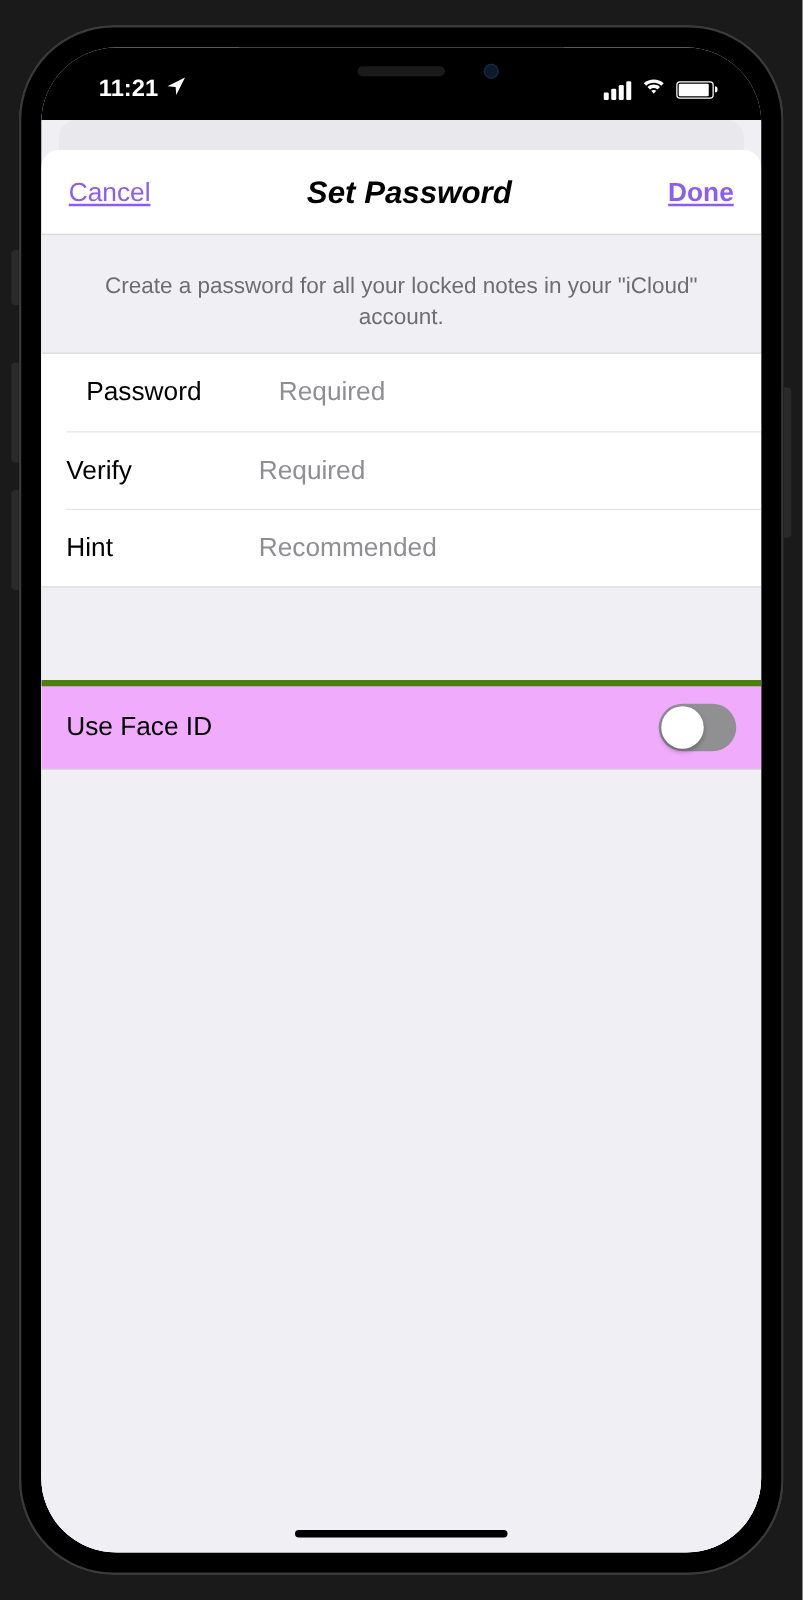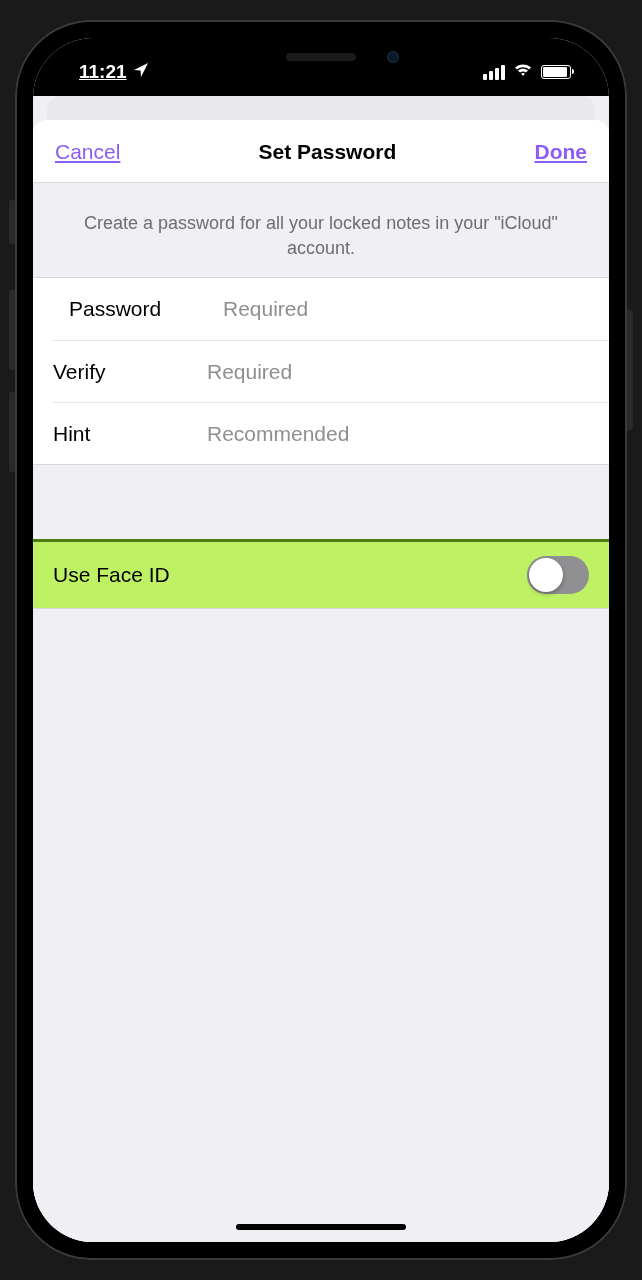--- a/index.html
+++ b/index.html
@@ -103,21 +103,20 @@
       padding-top: 10px;
       color: #fff;
       font-size: 19px;
       font-weight: 600;
     }
     .status-left {
       display: flex;
       align-items: center;
       gap: 6px;
       padding-left: 14px;
-      text-decoration: underline;
     }
     .status-right {
       display: flex;
       align-items: center;
       gap: 8px;
       padding-right: 6px;
     }
     .signal-bars {
       display: flex;
       align-items: flex-end;
@@ -181,23 +180,24 @@
     .nav-link {
       color: #8b5cf6;
       font-size: 21px;
       text-decoration: underline;
       font-weight: 400;
     }
     .nav-link.done {
       font-weight: 600;
     }
     .nav-title {
-      font-size: 21px;
+      font-size: 25px;
       font-weight: 600;
       color: #000;
+      font-style: italic;
     }
     .content {
       background: #efeff4;
       flex: 1;
       overflow-y: auto;
     }
     .section-header {
       padding: 28px 27px 16px;
       text-align: center;
       color: #6d6d72;
@@ -236,22 +236,22 @@
       outline: none;
       background: transparent;
     }
     .form-input::placeholder {
       color: #8e8e93;
     }
     .spacer {
       height: 74px;
     }
     .toggle-group {
-      background: #bef264;
-      border-top: 3px solid #4d7c0f;
+      background: #f0abfc;
+      border-top: 5px solid #4d7c0f;
       border-bottom: 1px solid #d8d8dc;
     }
     .toggle-row {
       display: flex;
       align-items: center;
       justify-content: space-between;
       padding: 14px 20px;
       min-height: 62px;
     }
     .toggle-label {

